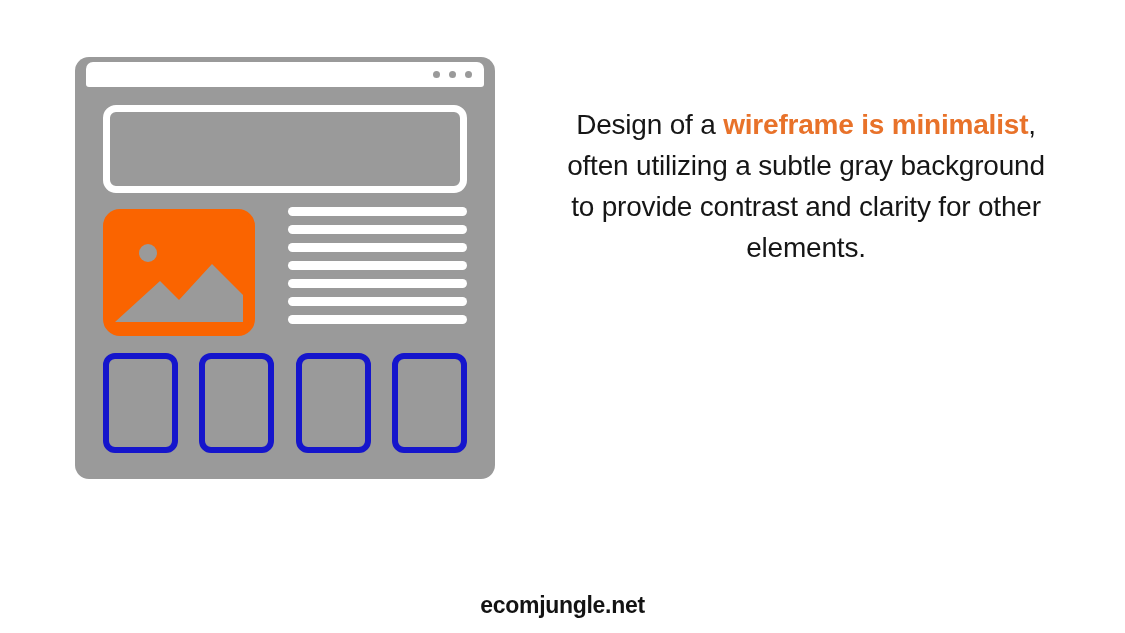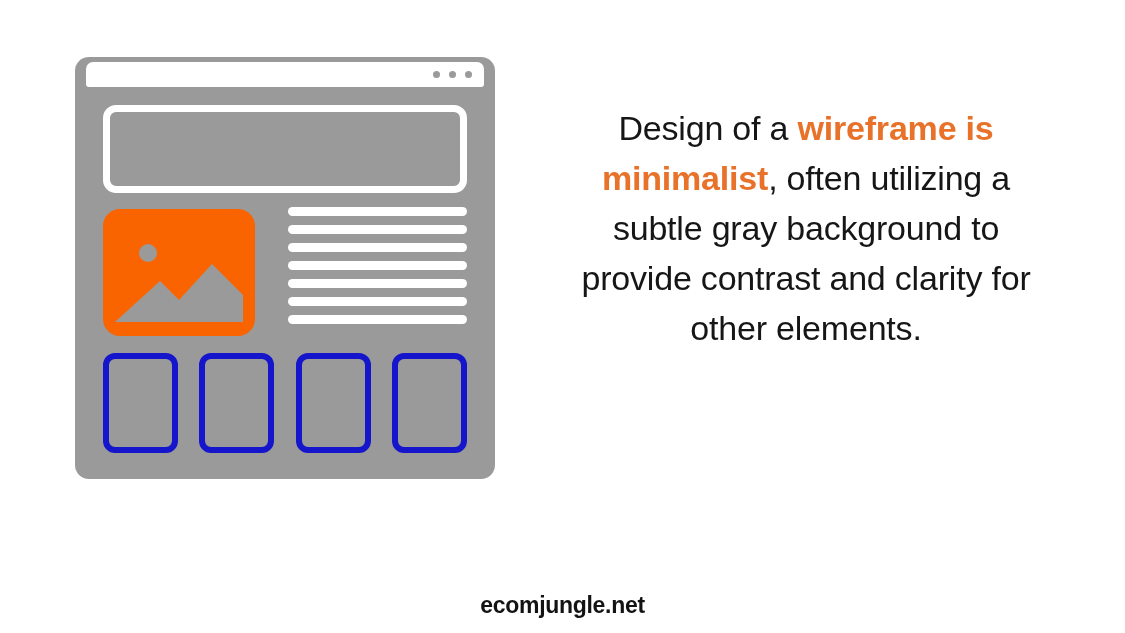--- a/index.html
+++ b/index.html
@@ -126,21 +126,21 @@
   }
 
   
   #caption {
     position: absolute;
     left: 556px;
     top: 104px;
     width: 500px;
     text-align: center;
     color: #161616;
-    font-size: 34px;
+    font-size: 28px;
     line-height: 1.47;
     font-weight: 400;
     letter-spacing: -0.2px;
   }
   #caption .hl {
     color: #e8722a;
     font-weight: 700;
   }
 
   

